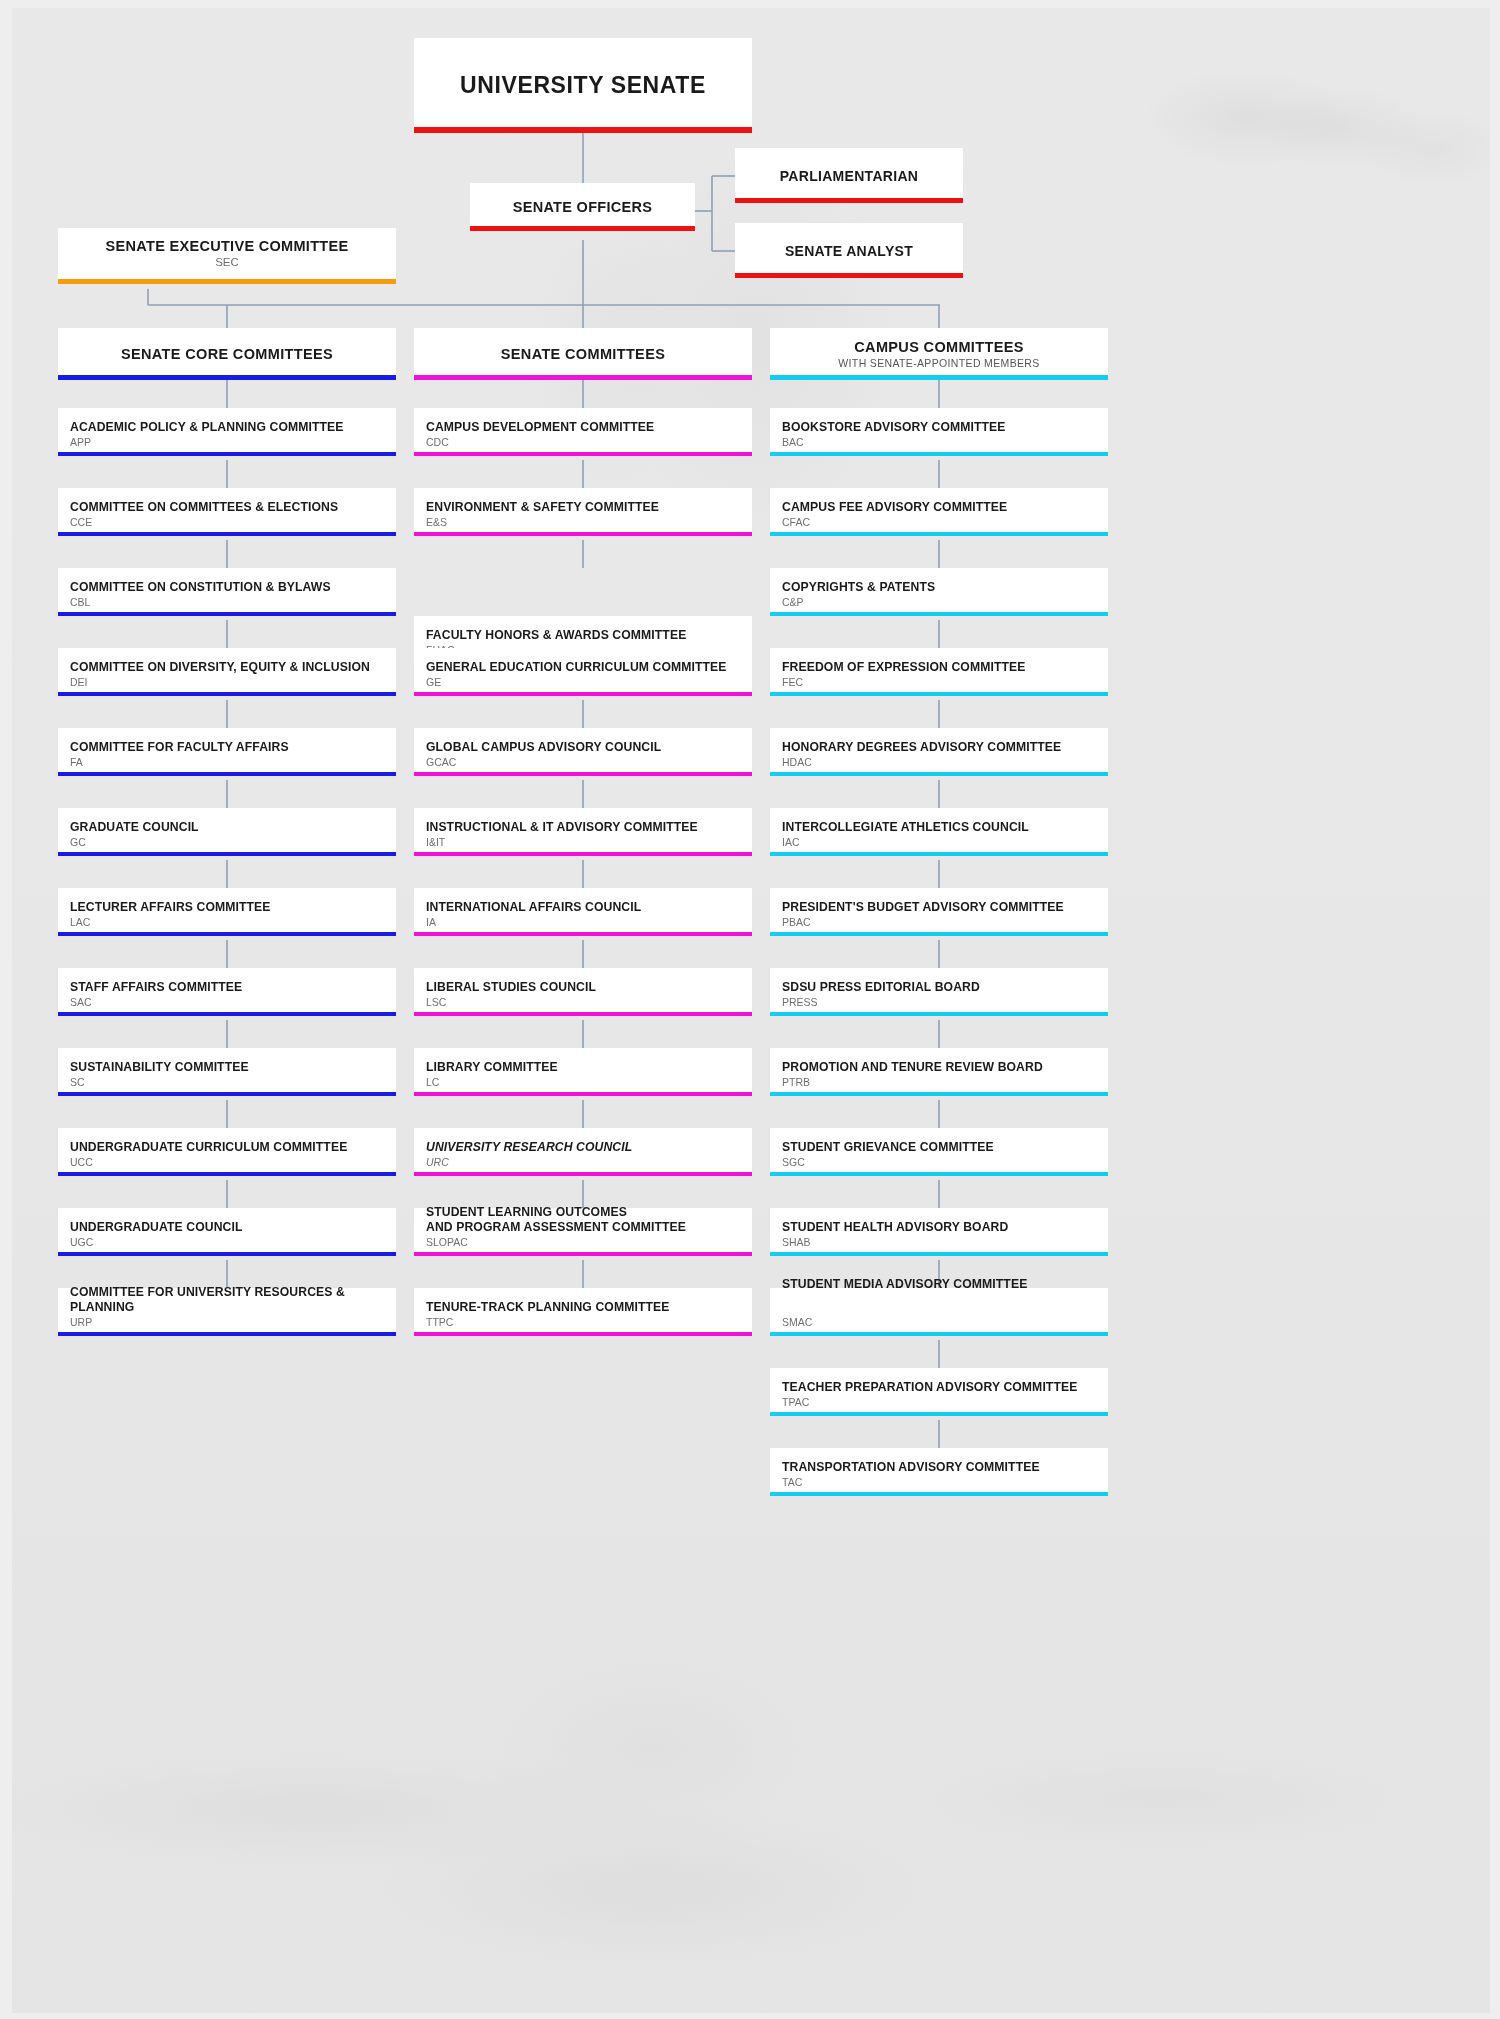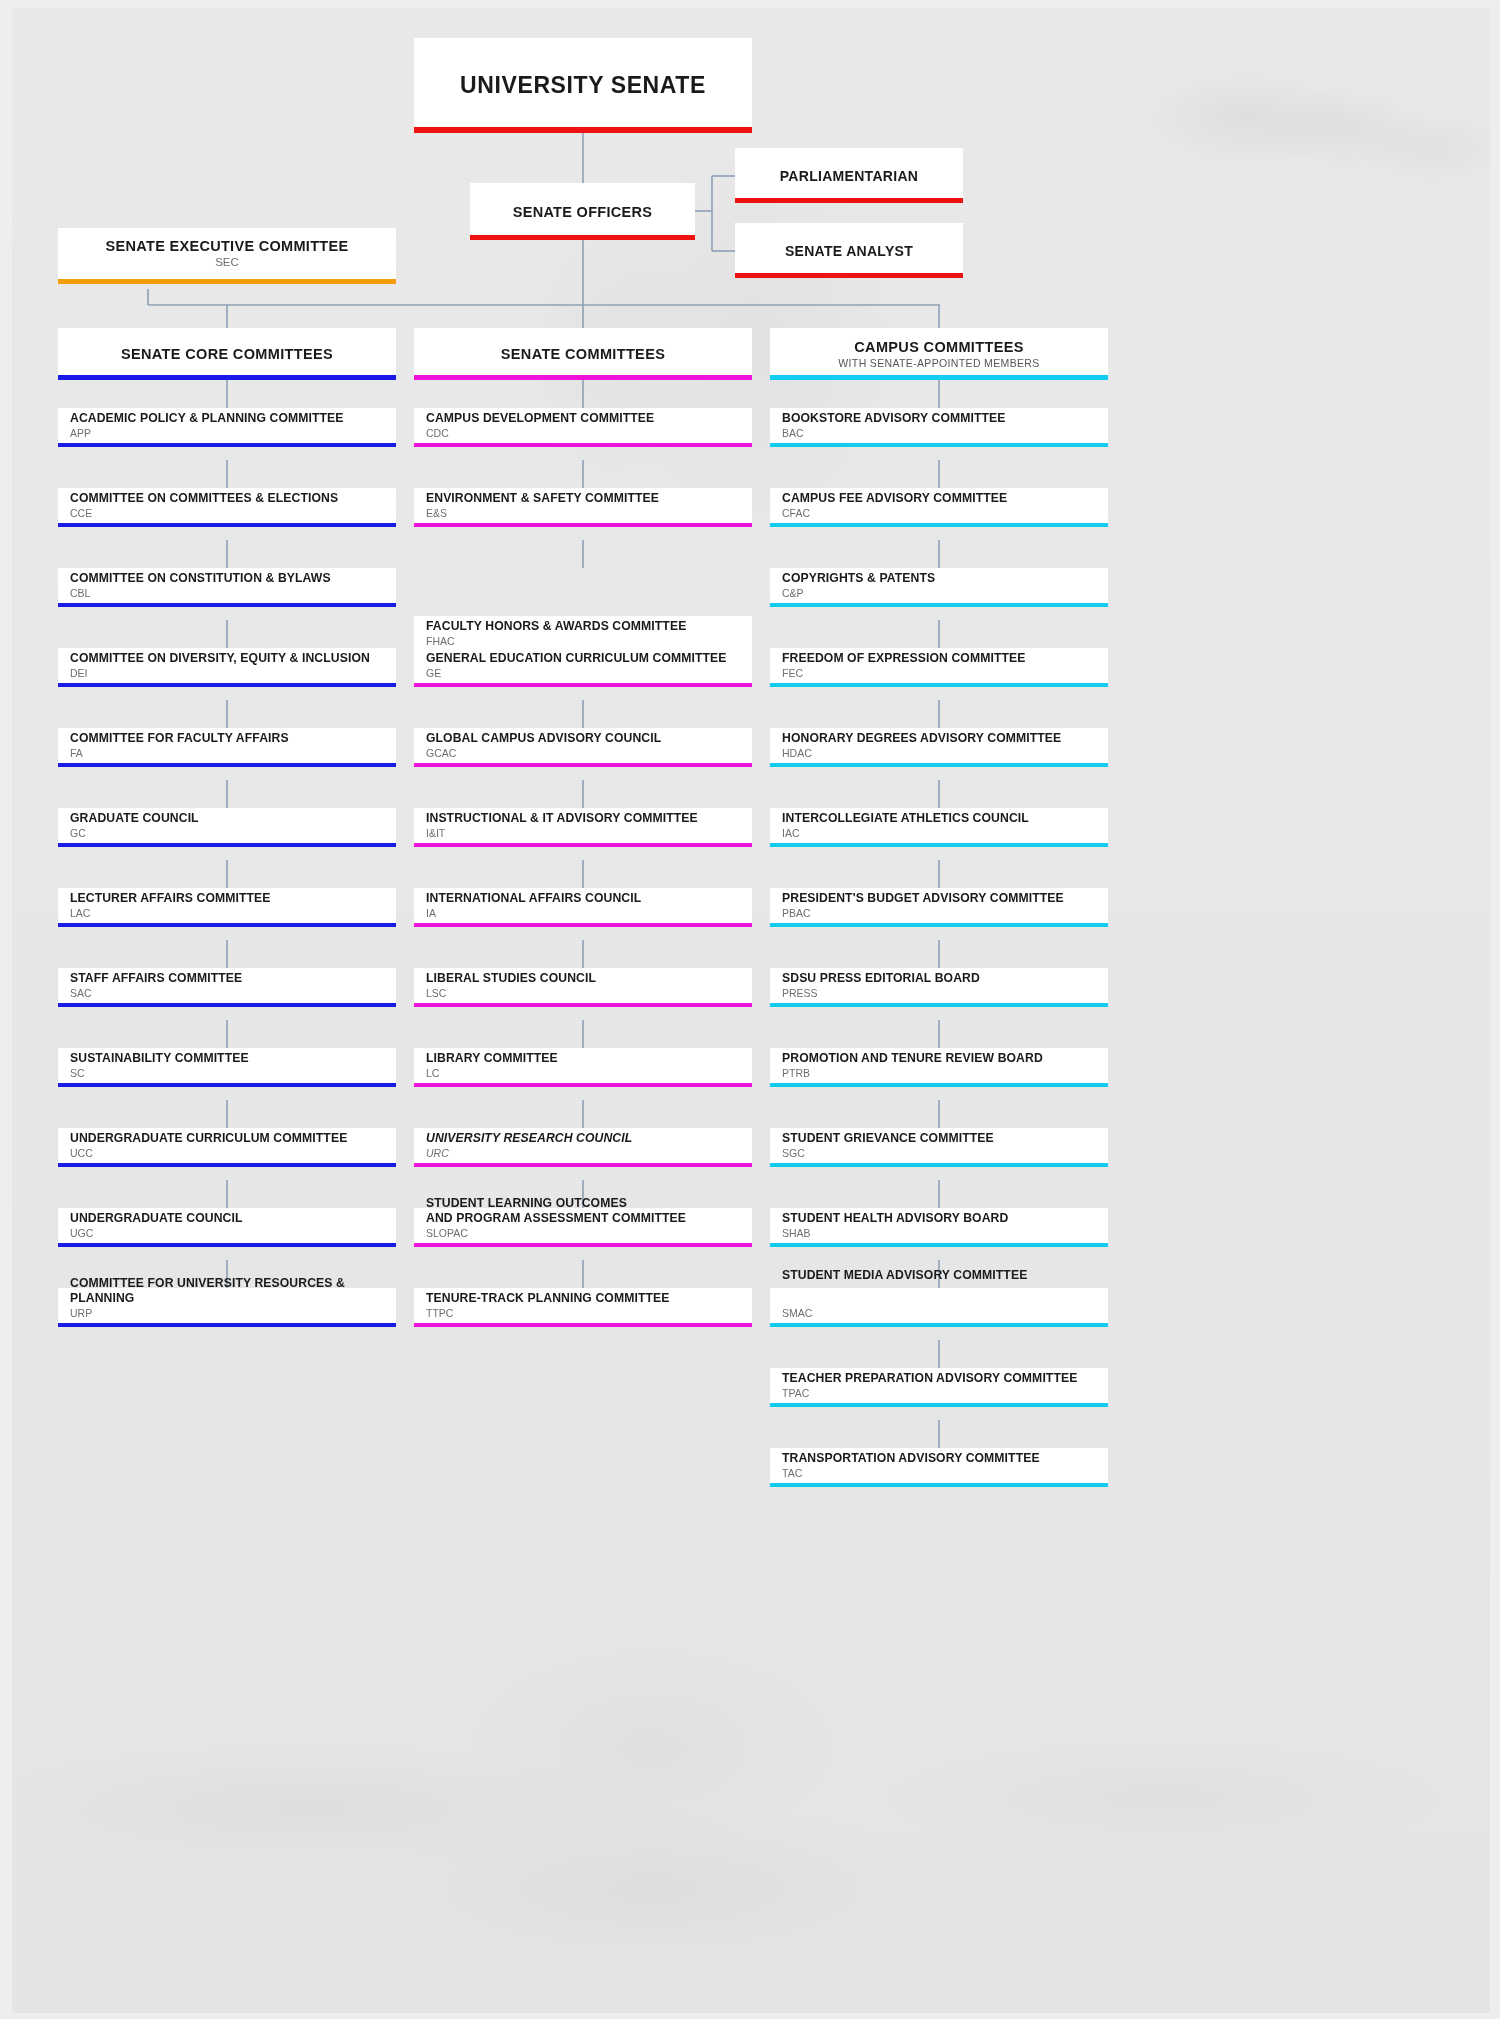--- a/index.html
+++ b/index.html
@@ -89,21 +89,21 @@
   
   .node.root {
     left: 414px; top: 38px; width: 338px; height: 95px;
     display: flex; align-items: center; justify-content: center;
   }
   .node.root .title { font-size: 23px; letter-spacing: .6px; }
   .node.root .accent { height: 6px; }
 
   
   .node.officers {
-    left: 470px; top: 183px; width: 225px; height: 57px;
+    left: 470px; top: 183px; width: 225px; height: 48px;
     display: flex; align-items: center; justify-content: center;
   }
   .node.officers .title { font-size: 14.5px; letter-spacing: .3px; }
 
   
   .node.side {
     width: 228px; height: 55px;
     display: flex; align-items: center; justify-content: center;
   }
   .node.side .title { font-size: 14px; letter-spacing: .3px; }
@@ -127,21 +127,21 @@
     top: 328px;
   }
   .node.colhead .title { font-size: 14.5px; letter-spacing: .35px; }
   .node.colhead .sub { font-size: 10.5px; color: #555; margin-top: 2px; letter-spacing: .35px; }
   .node.colhead.c1 { left: 58px;  }
   .node.colhead.c2 { left: 414px; }
   .node.colhead.c3 { left: 770px; }
 
   
   .node.item {
-    width: 338px; height: 39px;
+    width: 338px; height: 48px;
     padding: 0 0 0 12px;
     display: flex; flex-direction: column; justify-content: flex-end;
   }
   .node.item .title { font-size: 12.2px; line-height: 14.5px; letter-spacing: .1px; }
   .node.item .abbr  { font-size: 10.5px; line-height: 14px; margin: 1px 0 7px 0; }
   .node.item.two-line { }
   .node.item .accent { height: 4px; }
 </style>
 </head>
 <body>

